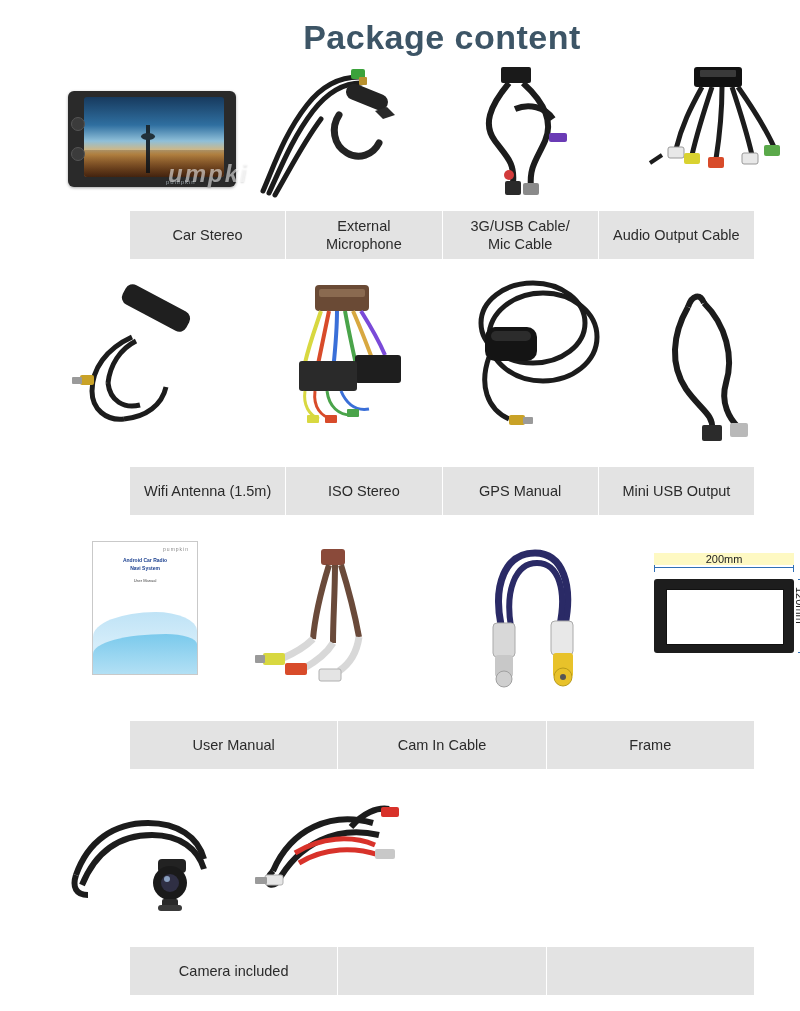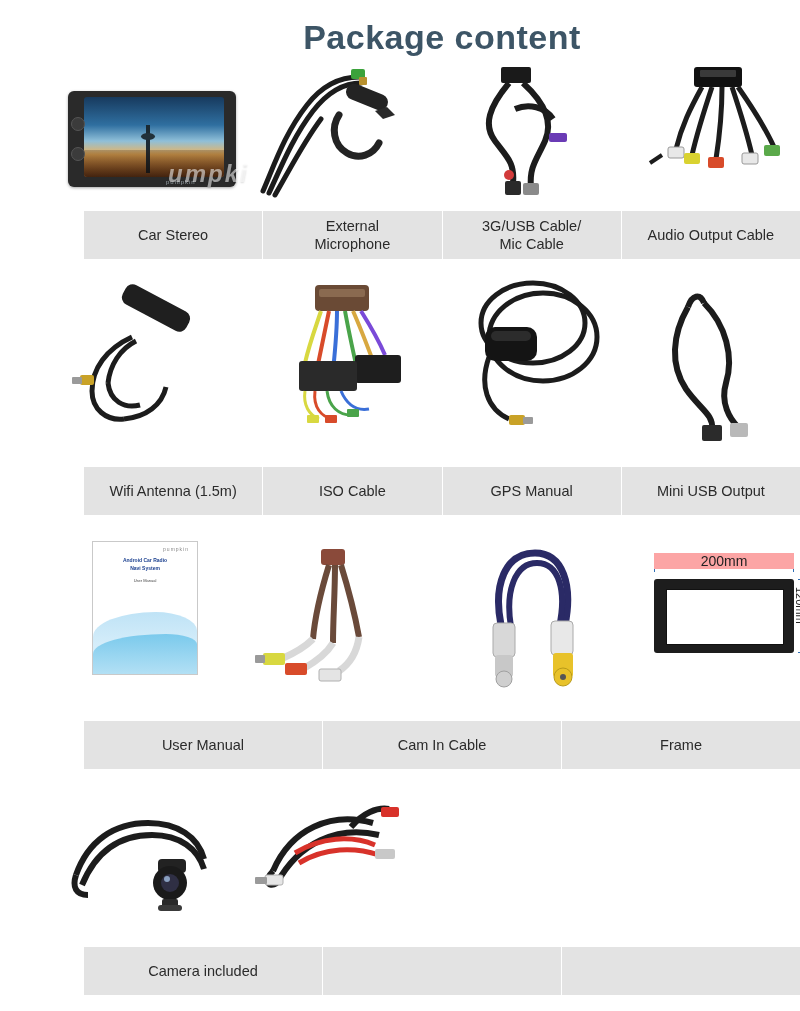--- a/index.html
+++ b/index.html
@@ -44,21 +44,21 @@
     align-items: flex-end;
     justify-content: space-between;
   }
   .item-img {
     width: 180px;
     height: 140px;
     position: relative;
   }
   .labels {
     display: flex;
-    width: 716px;
+    width: 624px;
     margin: 0 auto;
     background: #e3e3e3;
     height: 48px;
   }
   .label-cell {
     flex: 1 1 0;
     display: flex;
     align-items: center;
     justify-content: center;
     text-align: center;
@@ -205,23 +205,23 @@
   }
   .dim-line-h:before, .dim-line-h:after {
     content:""; position:absolute; top:-4px; width:1px; height:9px; background:#2f6fb5;
   }
   .dim-line-h:before { left: 0; }
   .dim-line-h:after { right: 0; }
   .dim-label-h {
     position: absolute;
     left: 0; top: -4px; width: 140px;
     text-align: center;
-    font-size: 14px;
+    font-size: 11px;
     color: #222;
-    background: #fca5a5;
+    background: #fef9c3;
   }
   .dim-line-v {
     position: absolute;
     left: 148px; top: 22px; width: 1px; height: 74px;
     background: #2f6fb5;
   }
   .dim-line-v:before, .dim-line-v:after {
     content:""; position:absolute; left:-4px; width:9px; height:1px; background:#2f6fb5;
   }
   .dim-line-v:before { top: 0; }
@@ -374,21 +374,21 @@
           <path d="M62 24 C 84 46, 92 78, 84 104 C 78 124, 88 140, 96 148" stroke="#1c1c1c" stroke-width="6" fill="none"></path>
           <path d="M46 28 C 50 16, 58 14, 62 24" stroke="#1c1c1c" stroke-width="6" fill="none"></path>
           <rect x="60" y="146" width="20" height="16" rx="2" fill="#2b2b2b"></rect>
           <rect x="88" y="144" width="18" height="14" rx="2" fill="#b9b9b9"></rect>
         </svg>
       </div>
     </div>
     <div class="spacer-8"></div>
     <div class="labels">
       <div class="label-cell">Wifi Antenna (1.5m)</div>
-      <div class="label-cell">ISO Cable</div>
+      <div class="label-cell">ISO Stereo</div>
       <div class="label-cell">GPS Manual</div>
       <div class="label-cell">Mini USB Output</div>
     </div>
   </div>
 
   <div class="spacer-20"></div>
 
   <div class="grid-row">
     <div class="items" style="height:178px">
 

